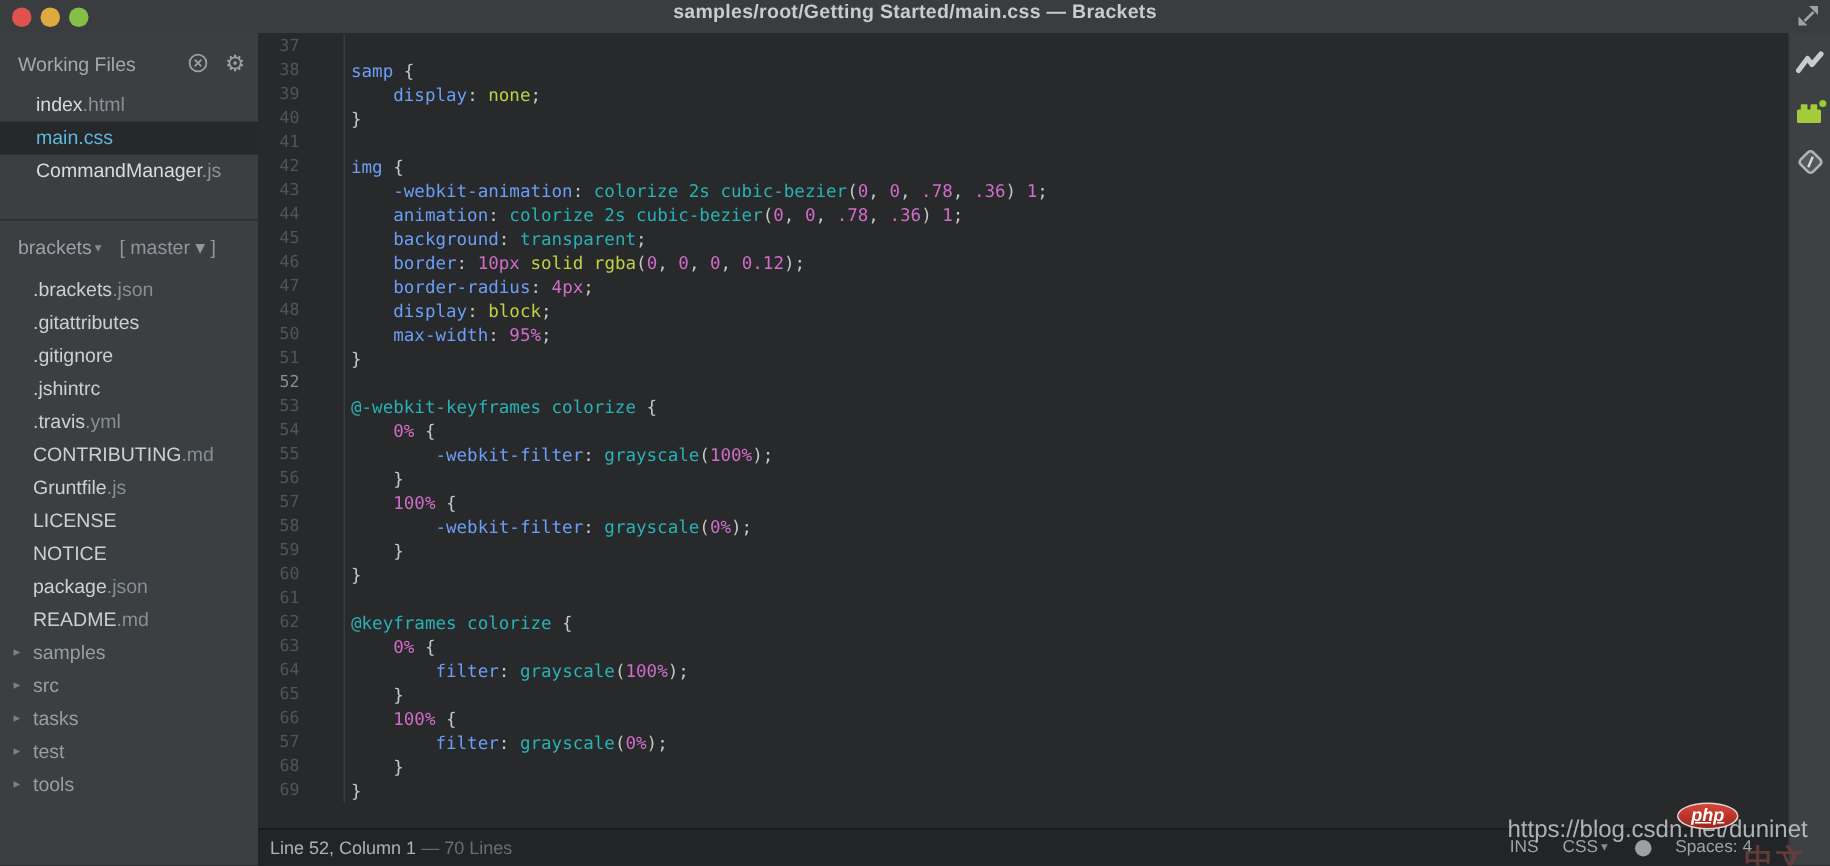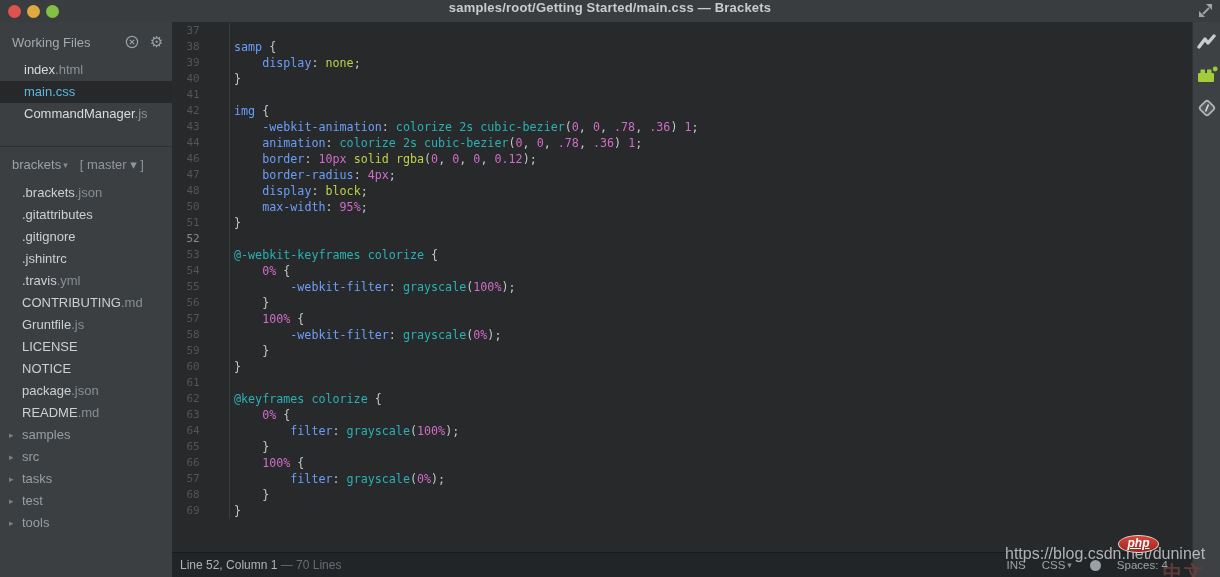--- a/index.html
+++ b/index.html
@@ -152,20 +152,21 @@
   <div class="main">
     <div class="code-area" id="code-lines">
         <div class="line"><span class="ln">37</span><span class="ct"></span></div>
         <div class="line"><span class="ln">38</span><span class="ct"><span class="tk-b">samp</span><span class="tk-w"> {</span></span></div>
         <div class="line"><span class="ln">39</span><span class="ct"><span class="tk-w">    </span><span class="tk-b">display</span><span class="tk-w">: </span><span class="tk-g">none</span><span class="tk-w">;</span></span></div>
         <div class="line"><span class="ln">40</span><span class="ct"><span class="tk-w">}</span></span></div>
         <div class="line"><span class="ln">41</span><span class="ct"></span></div>
         <div class="line"><span class="ln">42</span><span class="ct"><span class="tk-b">img</span><span class="tk-w"> {</span></span></div>
         <div class="line"><span class="ln">43</span><span class="ct"><span class="tk-w">    </span><span class="tk-b">-webkit-animation</span><span class="tk-w">: </span><span class="tk-c">colorize 2s cubic-bezier</span><span class="tk-w">(</span><span class="tk-p">0</span><span class="tk-w">, </span><span class="tk-p">0</span><span class="tk-w">, </span><span class="tk-p">.78</span><span class="tk-w">, </span><span class="tk-p">.36</span><span class="tk-w">) </span><span class="tk-p">1</span><span class="tk-w">;</span></span></div>
         <div class="line"><span class="ln">44</span><span class="ct"><span class="tk-w">    </span><span class="tk-b">animation</span><span class="tk-w">: </span><span class="tk-c">colorize 2s cubic-bezier</span><span class="tk-w">(</span><span class="tk-p">0</span><span class="tk-w">, </span><span class="tk-p">0</span><span class="tk-w">, </span><span class="tk-p">.78</span><span class="tk-w">, </span><span class="tk-p">.36</span><span class="tk-w">) </span><span class="tk-p">1</span><span class="tk-w">;</span></span></div>
+        <div class="line"><span class="ln">45</span><span class="ct"><span class="tk-w">    </span><span class="tk-b">background</span><span class="tk-w">: </span><span class="tk-c">transparent</span><span class="tk-w">;</span></span></div>
         <div class="line"><span class="ln">46</span><span class="ct"><span class="tk-w">    </span><span class="tk-b">border</span><span class="tk-w">: </span><span class="tk-p">10px</span><span class="tk-w"> </span><span class="tk-g">solid</span><span class="tk-w"> </span><span class="tk-g">rgba</span><span class="tk-w">(</span><span class="tk-p">0</span><span class="tk-w">, </span><span class="tk-p">0</span><span class="tk-w">, </span><span class="tk-p">0</span><span class="tk-w">, </span><span class="tk-p">0.12</span><span class="tk-w">);</span></span></div>
         <div class="line"><span class="ln">47</span><span class="ct"><span class="tk-w">    </span><span class="tk-b">border-radius</span><span class="tk-w">: </span><span class="tk-p">4px</span><span class="tk-w">;</span></span></div>
         <div class="line"><span class="ln">48</span><span class="ct"><span class="tk-w">    </span><span class="tk-b">display</span><span class="tk-w">: </span><span class="tk-g">block</span><span class="tk-w">;</span></span></div>
         <div class="line"><span class="ln">50</span><span class="ct"><span class="tk-w">    </span><span class="tk-b">max-width</span><span class="tk-w">: </span><span class="tk-p">95%</span><span class="tk-w">;</span></span></div>
         <div class="line"><span class="ln">51</span><span class="ct"><span class="tk-w">}</span></span></div>
         <div class="line"><span class="ln active">52</span><span class="ct"></span></div>
         <div class="line"><span class="ln">53</span><span class="ct"><span class="tk-c">@-webkit-keyframes colorize</span><span class="tk-w"> {</span></span></div>
         <div class="line"><span class="ln">54</span><span class="ct"><span class="tk-w">    </span><span class="tk-p">0%</span><span class="tk-w"> {</span></span></div>
         <div class="line"><span class="ln">55</span><span class="ct"><span class="tk-w">        </span><span class="tk-b">-webkit-filter</span><span class="tk-w">: </span><span class="tk-c">grayscale</span><span class="tk-w">(</span><span class="tk-p">100%</span><span class="tk-w">);</span></span></div>
         <div class="line"><span class="ln">56</span><span class="ct"><span class="tk-w">    }</span></span></div>

